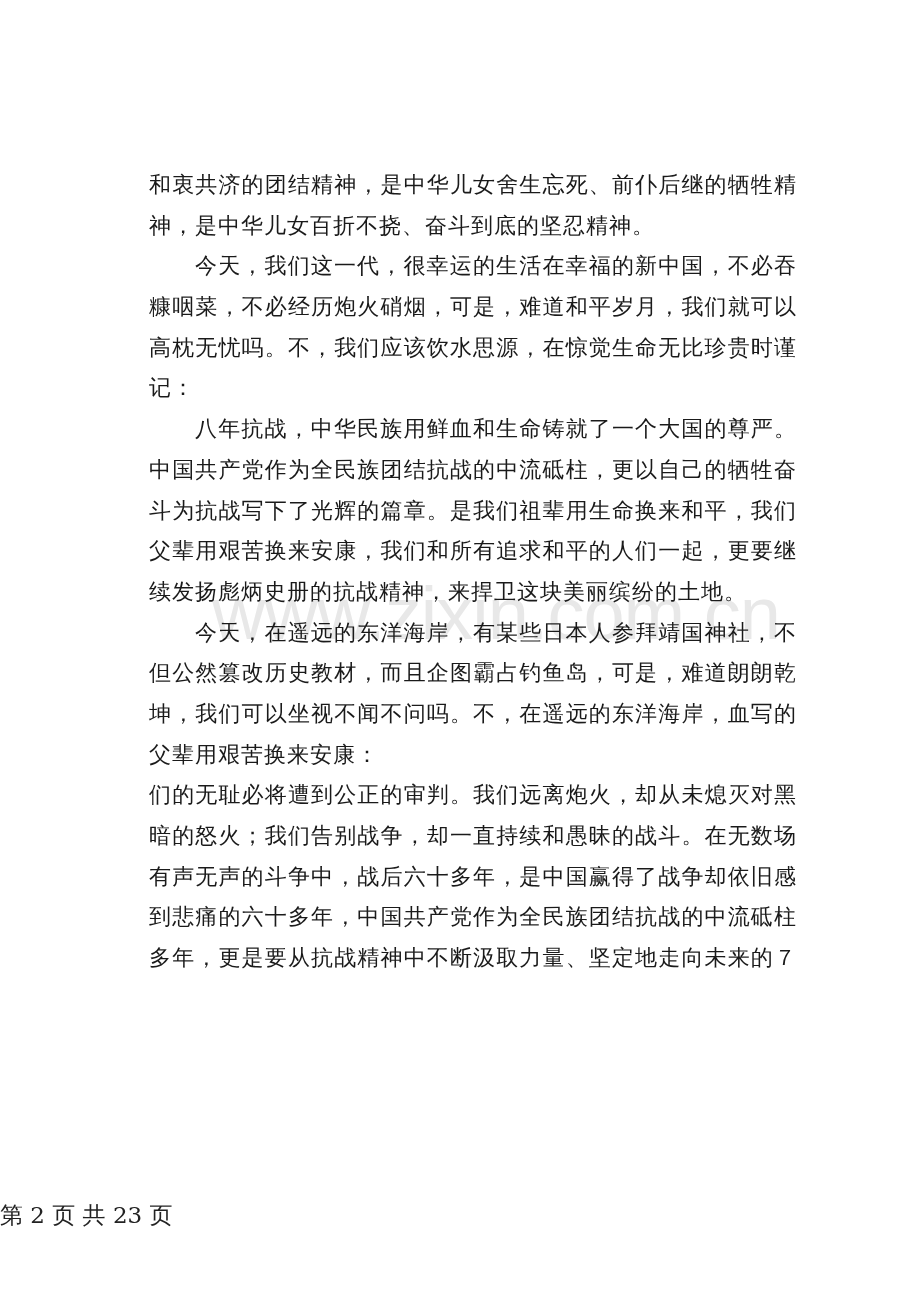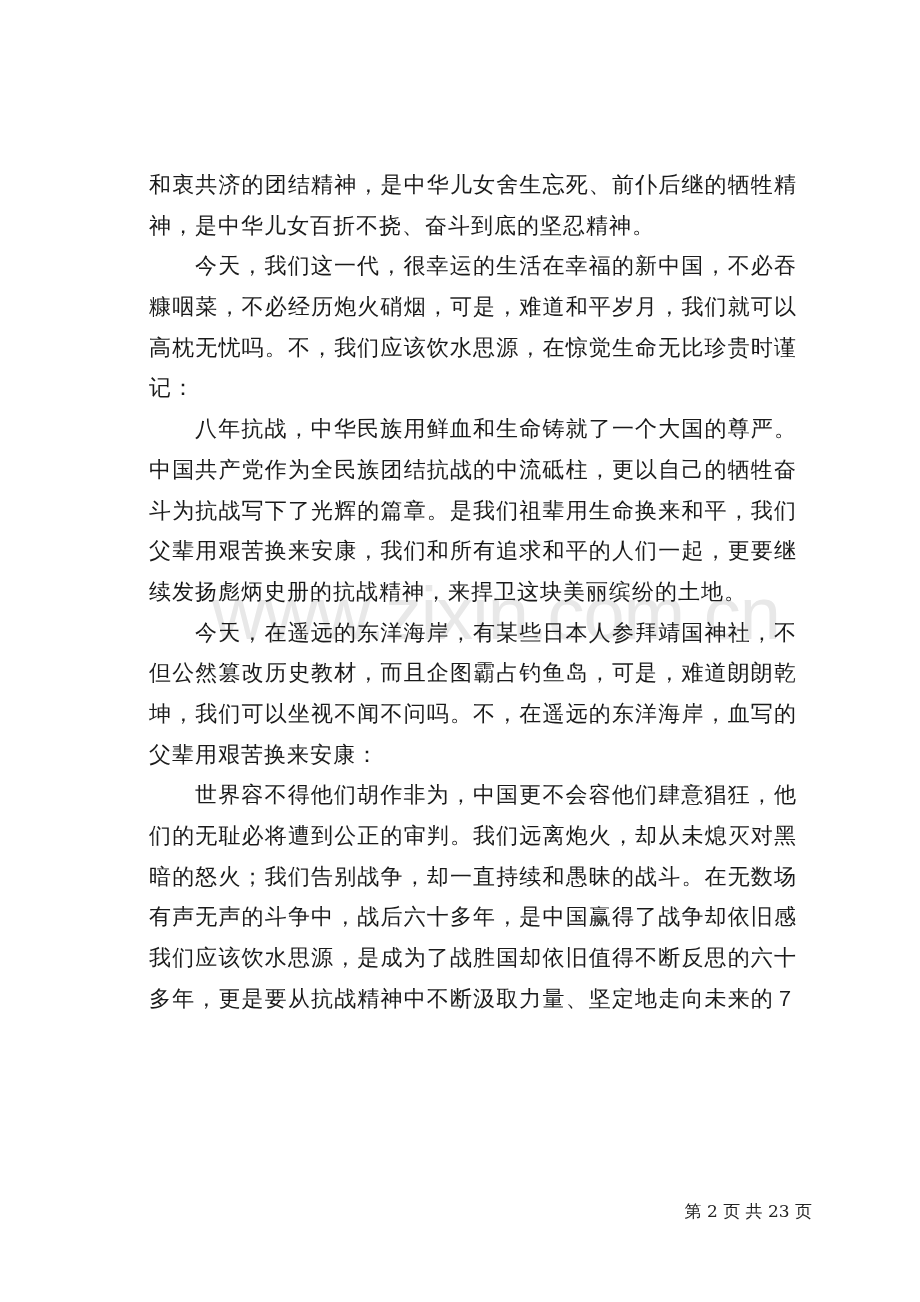--- a/index.html
+++ b/index.html
@@ -7,22 +7,22 @@
       font-family: "DejaVu Serif", "Liberation Serif", serif; color: #1a1a1a; }
     .page { position: absolute; left: 0; top: 0; width: 920px; height: 1302px; background: #fff; }
     .watermark { position: absolute; left: 212px; top: 574px; width: 480px; height: 80px;
       font-family: "Liberation Sans", "DejaVu Sans", sans-serif; font-size: 74px; line-height: 80px;
       color: #e8e8e8; letter-spacing: -1px; white-space: nowrap; z-index: 0; text-align: center; }
     .body-text { position: absolute; left: 125px; top: 165px; width: 672px; z-index: 1; }
     .line { height: 40.7px; line-height: 40.7px; font-size: 22px; white-space: nowrap;
       text-align: justify; text-align-last: justify; letter-spacing: 1px; margin-left: 24px; }
     .line.last { text-align-last: left; }
     .line.indent { padding-left: 46px; }
-    .footer { position: absolute; left: 0; width: 812px; top: 1200px; text-align: right;
-      font-size: 17px; color: #222; z-index: 1; }
+    .footer { position: absolute; left: 0; width: 812px; top: 1200px; text-align: left;
+      font-size: 23px; color: #222; z-index: 1; }
   </style>
 </head>
 <body>
 
 <div class="page">
   <div class="watermark">www.zixin.com.cn</div>
 
   <div class="body-text">
     <div class="line">和衷共济的团结精神，是中华儿女舍生忘死、前仆后继的牺牲精</div>
     <div class="line last">神，是中华儿女百折不挠、奋斗到底的坚忍精神。</div>
@@ -32,22 +32,21 @@
     <div class="line last">记：</div>
     <div class="line indent">八年抗战，中华民族用鲜血和生命铸就了一个大国的尊严。</div>
     <div class="line">中国共产党作为全民族团结抗战的中流砥柱，更以自己的牺牲奋</div>
     <div class="line">斗为抗战写下了光辉的篇章。是我们祖辈用生命换来和平，我们</div>
     <div class="line">父辈用艰苦换来安康，我们和所有追求和平的人们一起，更要继</div>
     <div class="line last">续发扬彪炳史册的抗战精神，来捍卫这块美丽缤纷的土地。</div>
     <div class="line indent">今天，在遥远的东洋海岸，有某些日本人参拜靖国神社，不</div>
     <div class="line">但公然篡改历史教材，而且企图霸占钓鱼岛，可是，难道朗朗乾</div>
     <div class="line">坤，我们可以坐视不闻不问吗。不，在遥远的东洋海岸，血写的</div>
     <div class="line last">父辈用艰苦换来安康：</div>
-    <div class="line indent">世界容不得他们胡作非为，中国更不会容他们肆意猖狂，他</div>
     <div class="line">们的无耻必将遭到公正的审判。我们远离炮火，却从未熄灭对黑</div>
     <div class="line">暗的怒火；我们告别战争，却一直持续和愚昧的战斗。在无数场</div>
     <div class="line">有声无声的斗争中，战后六十多年，是中国赢得了战争却依旧感</div>
-    <div class="line">我们应该饮水思源，是成为了战胜国却依旧值得不断反思的六十</div>
+    <div class="line">到悲痛的六十多年，中国共产党作为全民族团结抗战的中流砥柱</div>
     <div class="line">多年，更是要从抗战精神中不断汲取力量、坚定地走向未来的７</div>
   </div>
 
   <div class="footer">第 2 页  共 23 页</div>
 </div>
 
 </body></html>

